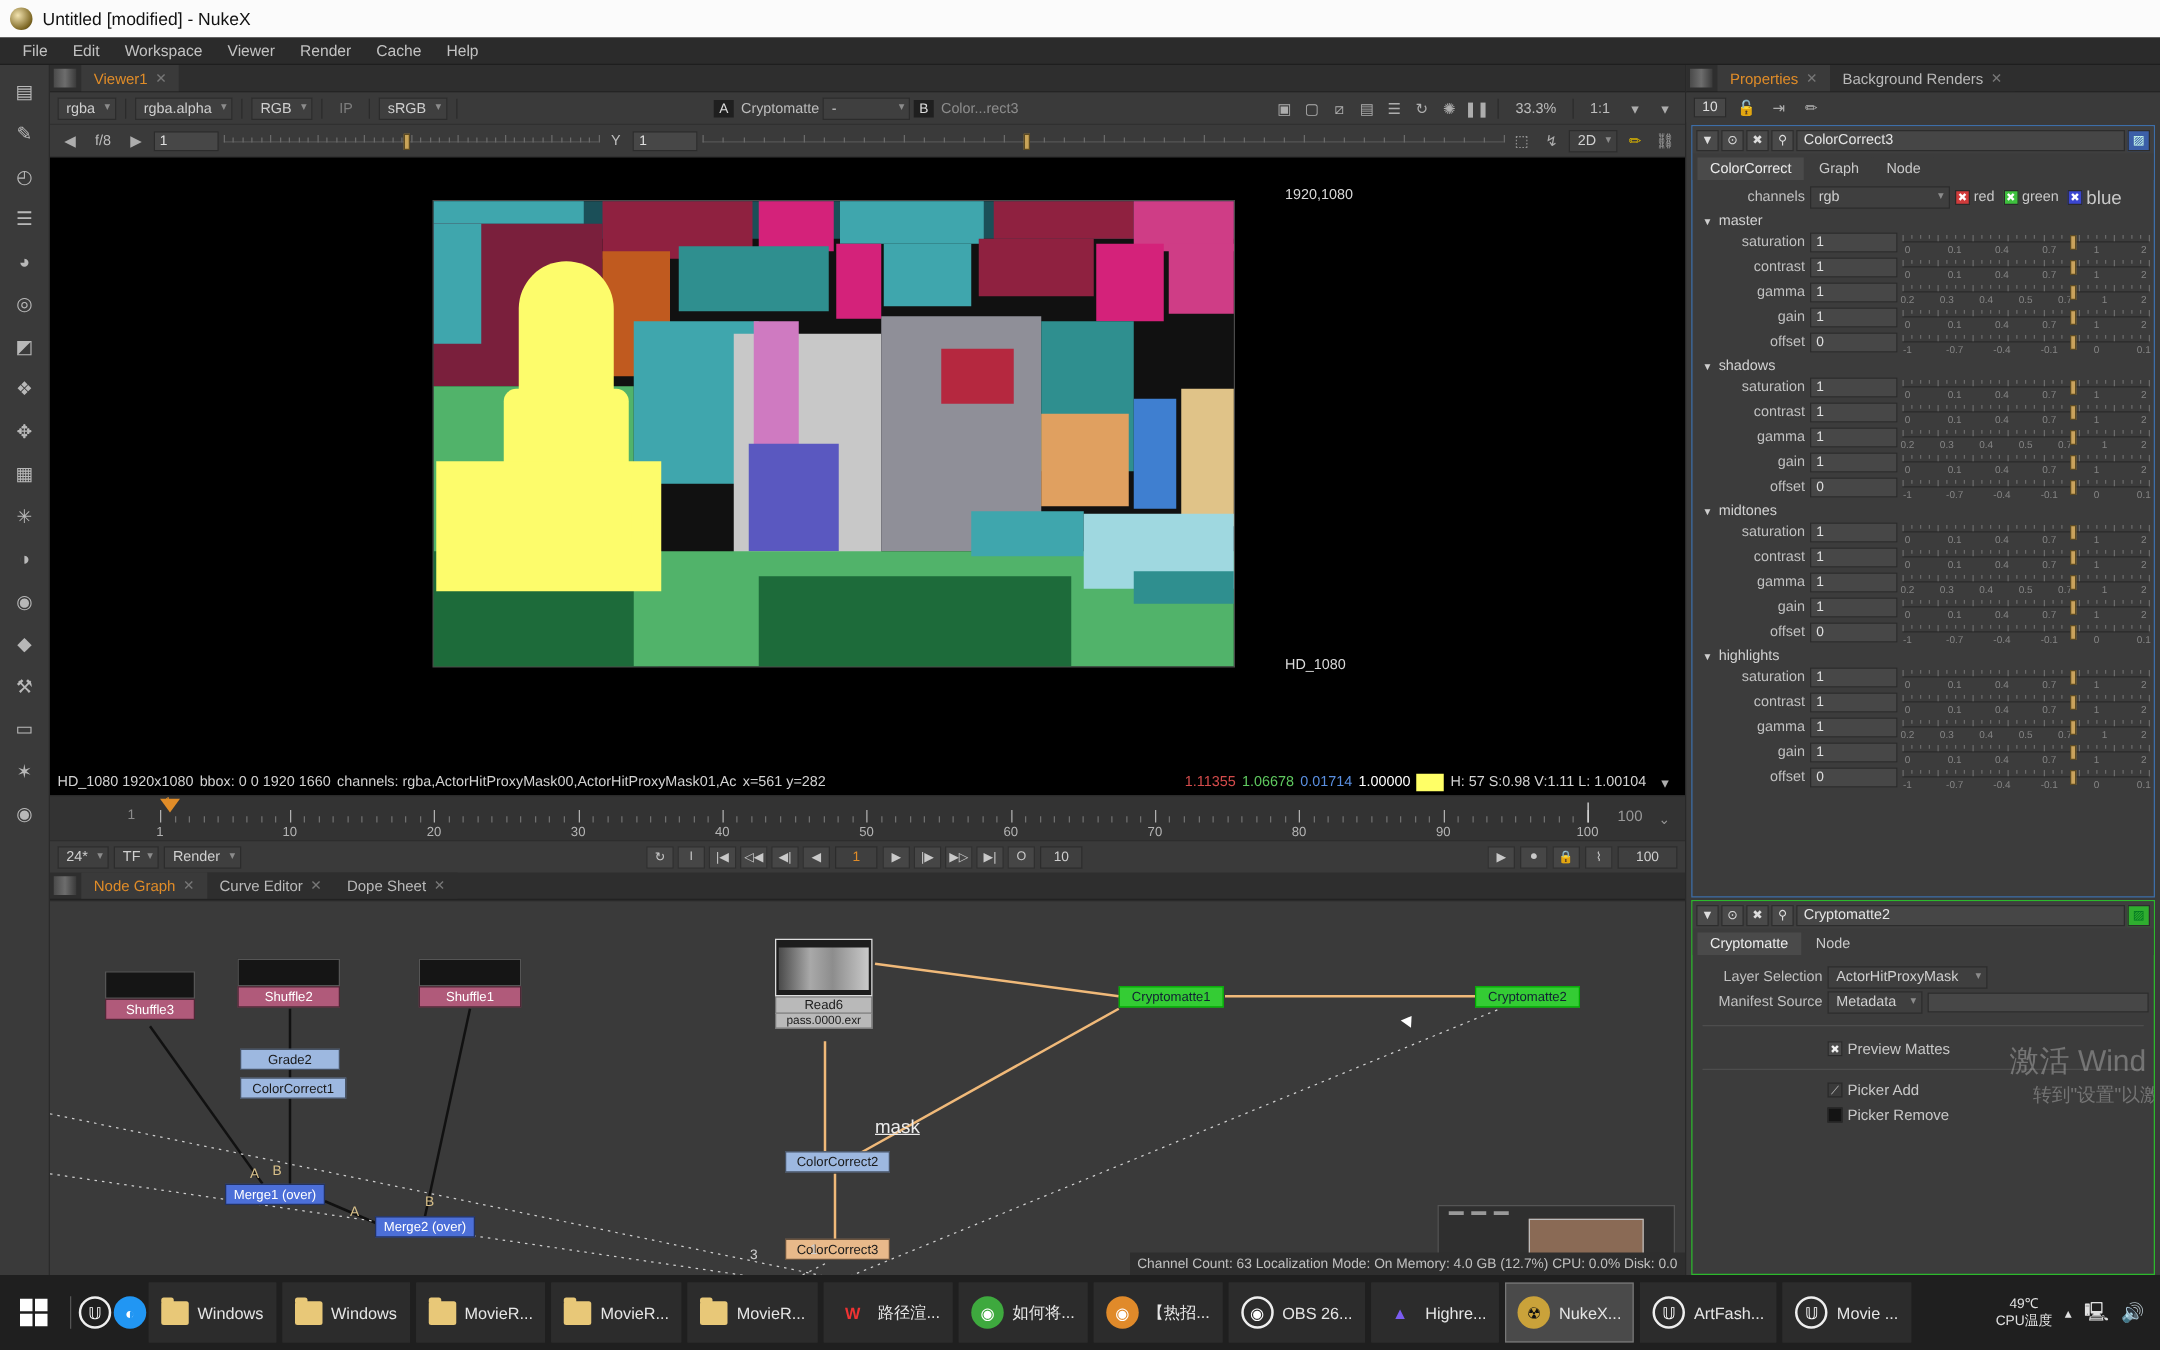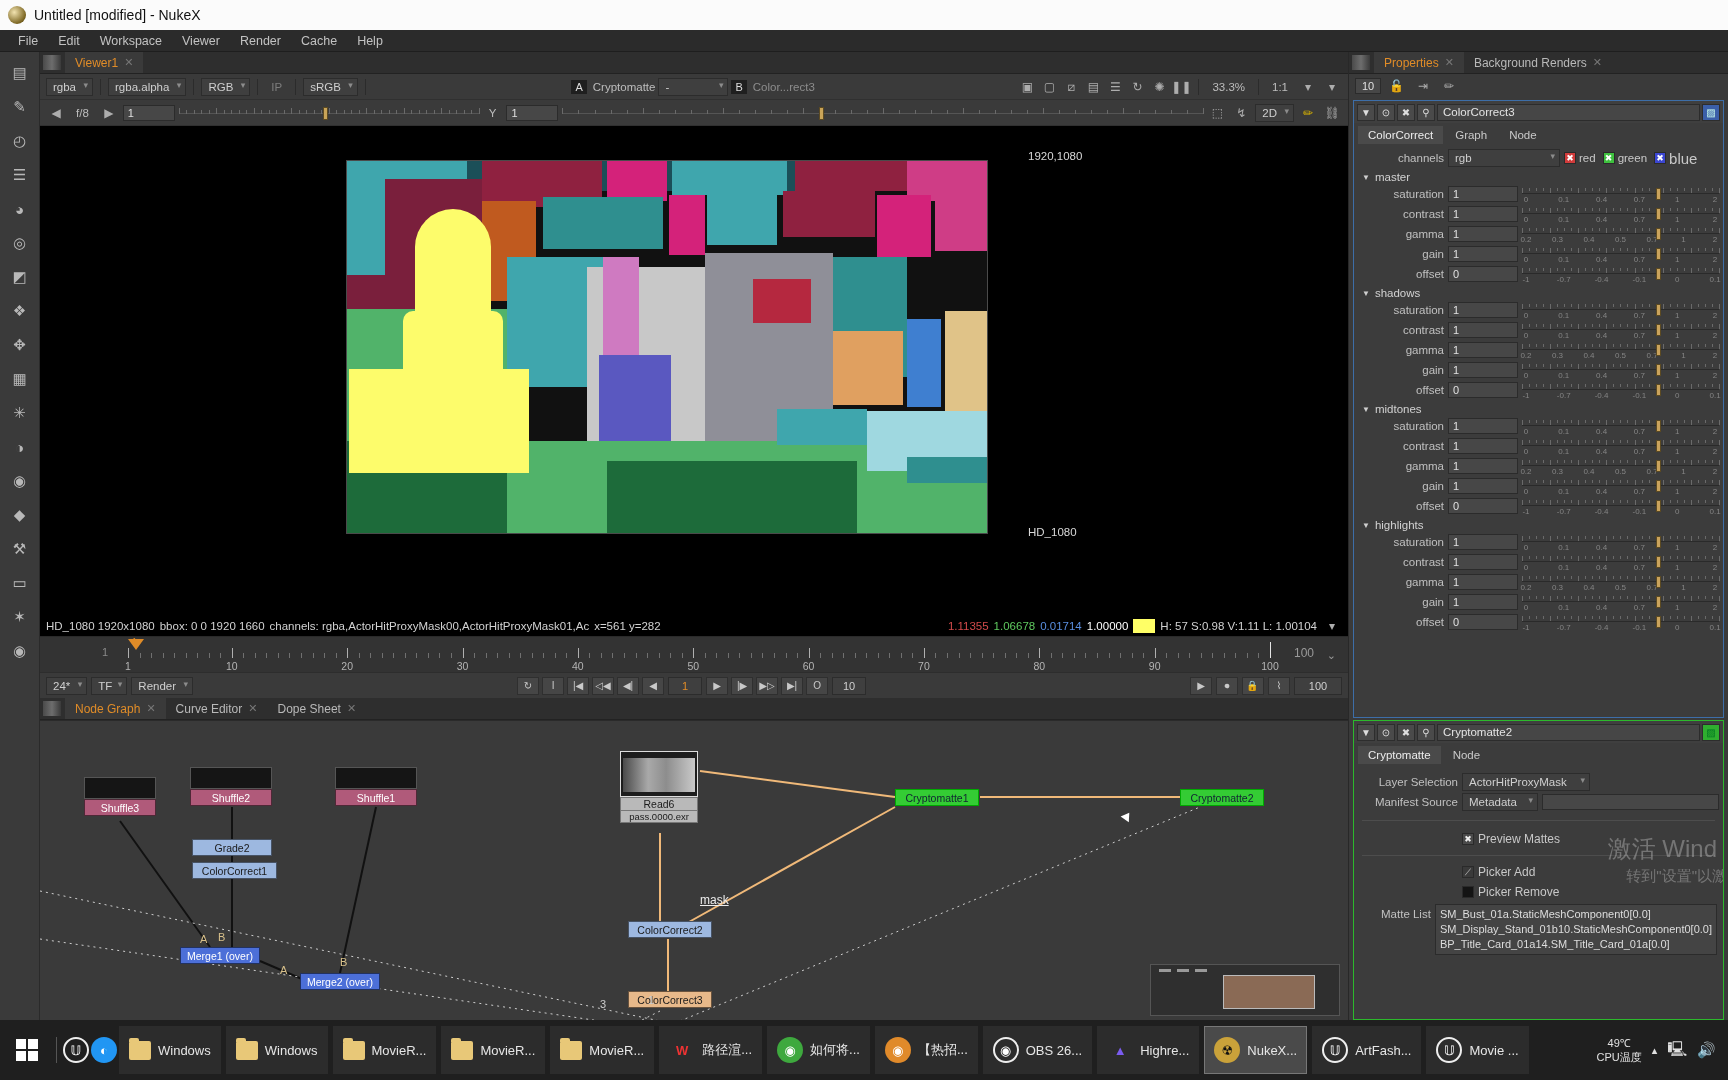--- a/index.html
+++ b/index.html
@@ -619,37 +619,40 @@
             <div style="width: 78px; height: 46px; background: linear-gradient(rgb(29, 29, 29), rgb(29, 29, 29)); border: 1px solid rgb(221, 221, 221); position: relative; overflow: hidden;">
               <div style="position: absolute; left: 2px; top: 6px; right: 2px; height: 34px; background: linear-gradient(90deg, rgb(74, 74, 74), rgb(169, 169, 169) 35%, rgb(141, 141, 141) 60%, rgb(201, 201, 201));"></div>
             </div>
             <div style="width: 78px; background: rgb(185, 185, 185); color: rgb(27, 27, 27); font-size: 10.5px; text-align: center; border: 1px solid rgb(119, 119, 119);">Read6</div>
             <div style="width: 78px; background: rgb(185, 185, 185); color: rgb(27, 27, 27); font-size: 9.5px; text-align: center; border-right: 1px solid rgb(119, 119, 119); border-bottom: 1px solid rgb(119, 119, 119); border-left: 1px solid rgb(119, 119, 119); border-image: initial; border-top: none; overflow: hidden;">pass.0000.exr</div>
           </div>
           <div class="node green" style="position: absolute; left: 855px; top: 68px; width: 84px;">Cryptomatte1</div>
           <div class="node green" style="position: absolute; left: 1140px; top: 68px; width: 84px;">Cryptomatte2</div>
           <div class="node lblue" style="position: absolute; left: 588px; top: 200px; width: 84px;">ColorCorrect2</div>
           <div class="node orange" style="position: absolute; left: 588px; top: 270px; width: 84px;">ColorCorrect3</div>
-          <div class="nodelbl" style="position: absolute; left: 660px; top: 172px; color: rgb(236, 236, 236); font-size: 12px; text-decoration: underline;">mask</div>
+          <div class="nodelbl" style="position: absolute; left: 660px; top: 172px; color: rgb(236, 236, 236); font-size: 15px; text-decoration: underline;">mask</div>
           <div class="nodelbl" style="position: absolute; left: 160px; top: 212px; color: rgb(216, 192, 138); font-size: 11px;">A</div>
           <div class="nodelbl" style="position: absolute; left: 178px; top: 210px; color: rgb(216, 192, 138); font-size: 11px;">B</div>
           <div class="nodelbl" style="position: absolute; left: 240px; top: 243px; color: rgb(216, 192, 138); font-size: 11px;">A</div>
           <div class="nodelbl" style="position: absolute; left: 300px; top: 235px; color: rgb(216, 192, 138); font-size: 11px;">B</div>
         </div>
       <div class="minimap">
         <div style="position:absolute;left:8px;top:4px;width:12px;height:3px;background:#999"></div>
         <div style="position:absolute;left:26px;top:4px;width:12px;height:3px;background:#999"></div>
         <div style="position:absolute;left:44px;top:4px;width:12px;height:3px;background:#999"></div>
         <div style="position:absolute;left:72px;top:10px;width:92px;height:34px;background:#8a6a55;border:1px solid #bbb"></div>
       </div>
       <div style="position:absolute;left:560px;bottom:10px;color:#cfcfcf;font-size:11px">3</div>
       <div style="position:absolute;left:608px;bottom:14px;color:#cfcfcf;font-size:11px">1</div>
       <div id="mousecursor" style="position:absolute;left:1083px;top:90px;width:0;height:0;
            border-left:8px solid #fff;border-top:5px solid transparent;border-bottom:5px solid transparent;
            transform:rotate(-55deg)"></div>
+      <div id="procbar">
+        <span>Channel Count: 63  Localization Mode: On  Memory: 4.0 GB (12.7%) CPU: 0.0% Disk: 0.0</span>
+      </div>
     </div>
   </div>
 
   <div id="rightpanel">
     <div class="tabstrip">
       <div class="tabgrip"></div>
       <div id="propTabs" style="display:flex">
           <div class="ptab active">
             <span>Properties</span>
             <span class="x">✕</span>
@@ -1630,28 +1633,20 @@
         <span class="knobLbl" style="width:100px"></span>
         <span class="chk" style="background:#3a3a3a">⟋</span>
         <span>Picker Add</span>
       </div>
       <div class="knobRow">
         <span class="knobLbl" style="width:100px"></span>
         <span class="chk" style="background:#141414"></span>
         <span>Picker Remove</span>
       </div>
 
-      <div style="display:flex; align-items:flex-start; gap:4px; padding:2px 6px 6px 4px; flex:1 1 auto">
-        <span class="knobLbl" style="width:96px;padding-top:4px">Matte List</span>
-        <div class="matteList" id="matteList">
-            <div style="white-space: nowrap;">SM_Bust_01a.StaticMeshComponent0[0.0]</div>
-            <div style="white-space: nowrap;">SM_Display_Stand_01b10.StaticMeshComponent0[0.0]</div>
-            <div style="white-space: nowrap;">BP_Title_Card_01a14.SM_Title_Card_01a[0.0]</div>
-          </div>
-      </div>
 
       <div class="wmark" style="right:6px; top:112px; font-size:24px">激活 Wind</div>
       <div class="wmark" style="right:-4px; top:146px; font-size:15px">转到"设置"以激</div>
     </div>
   </div>
 </div>
 
 <div id="taskbar">
   <div id="winstart">
       <div class="winlogo"></div>

